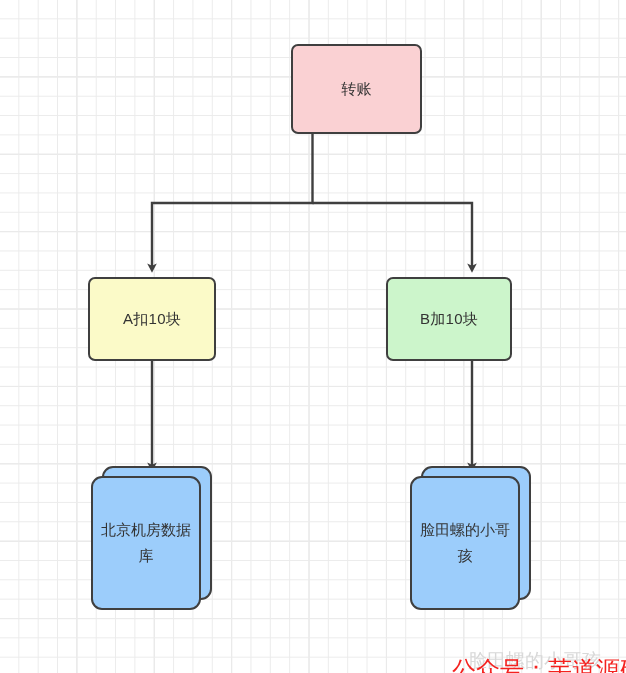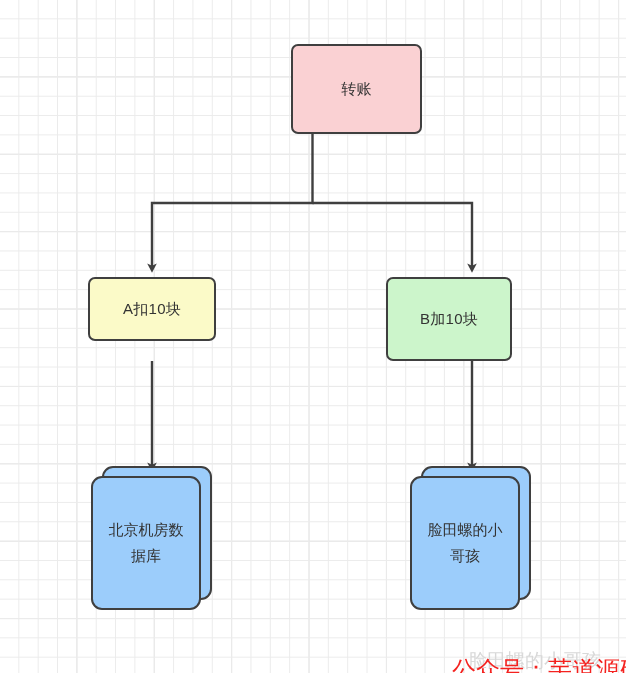--- a/index.html
+++ b/index.html
@@ -62,21 +62,21 @@
     width: 131px;
     height: 90px;
     background: #fad1d3;
     margin-left: 44px;
   }
 
   .node-debit {
     left: 88px;
     top: 277px;
     width: 128px;
-    height: 64px;
+    height: 84px;
     background: #fbfac8;
   }
 
   .node-credit {
     left: 386px;
     top: 277px;
     width: 126px;
     height: 84px;
     background: #ccf5cb;
   }
@@ -103,21 +103,21 @@
     top: 10px;
     width: 110px;
     height: 134px;
     display: flex;
     align-items: center;
     justify-content: center;
     text-align: center;
     color: #333333;
     font-size: 15px;
     line-height: 26px;
-    padding: 0 10px;
+    padding: 0 2px;
   }
   .db-label {
     display: block;
   }
 
   .db-beijing {
     left: 91px;
     top: 466px;
     width: 122px;
     height: 154px;

